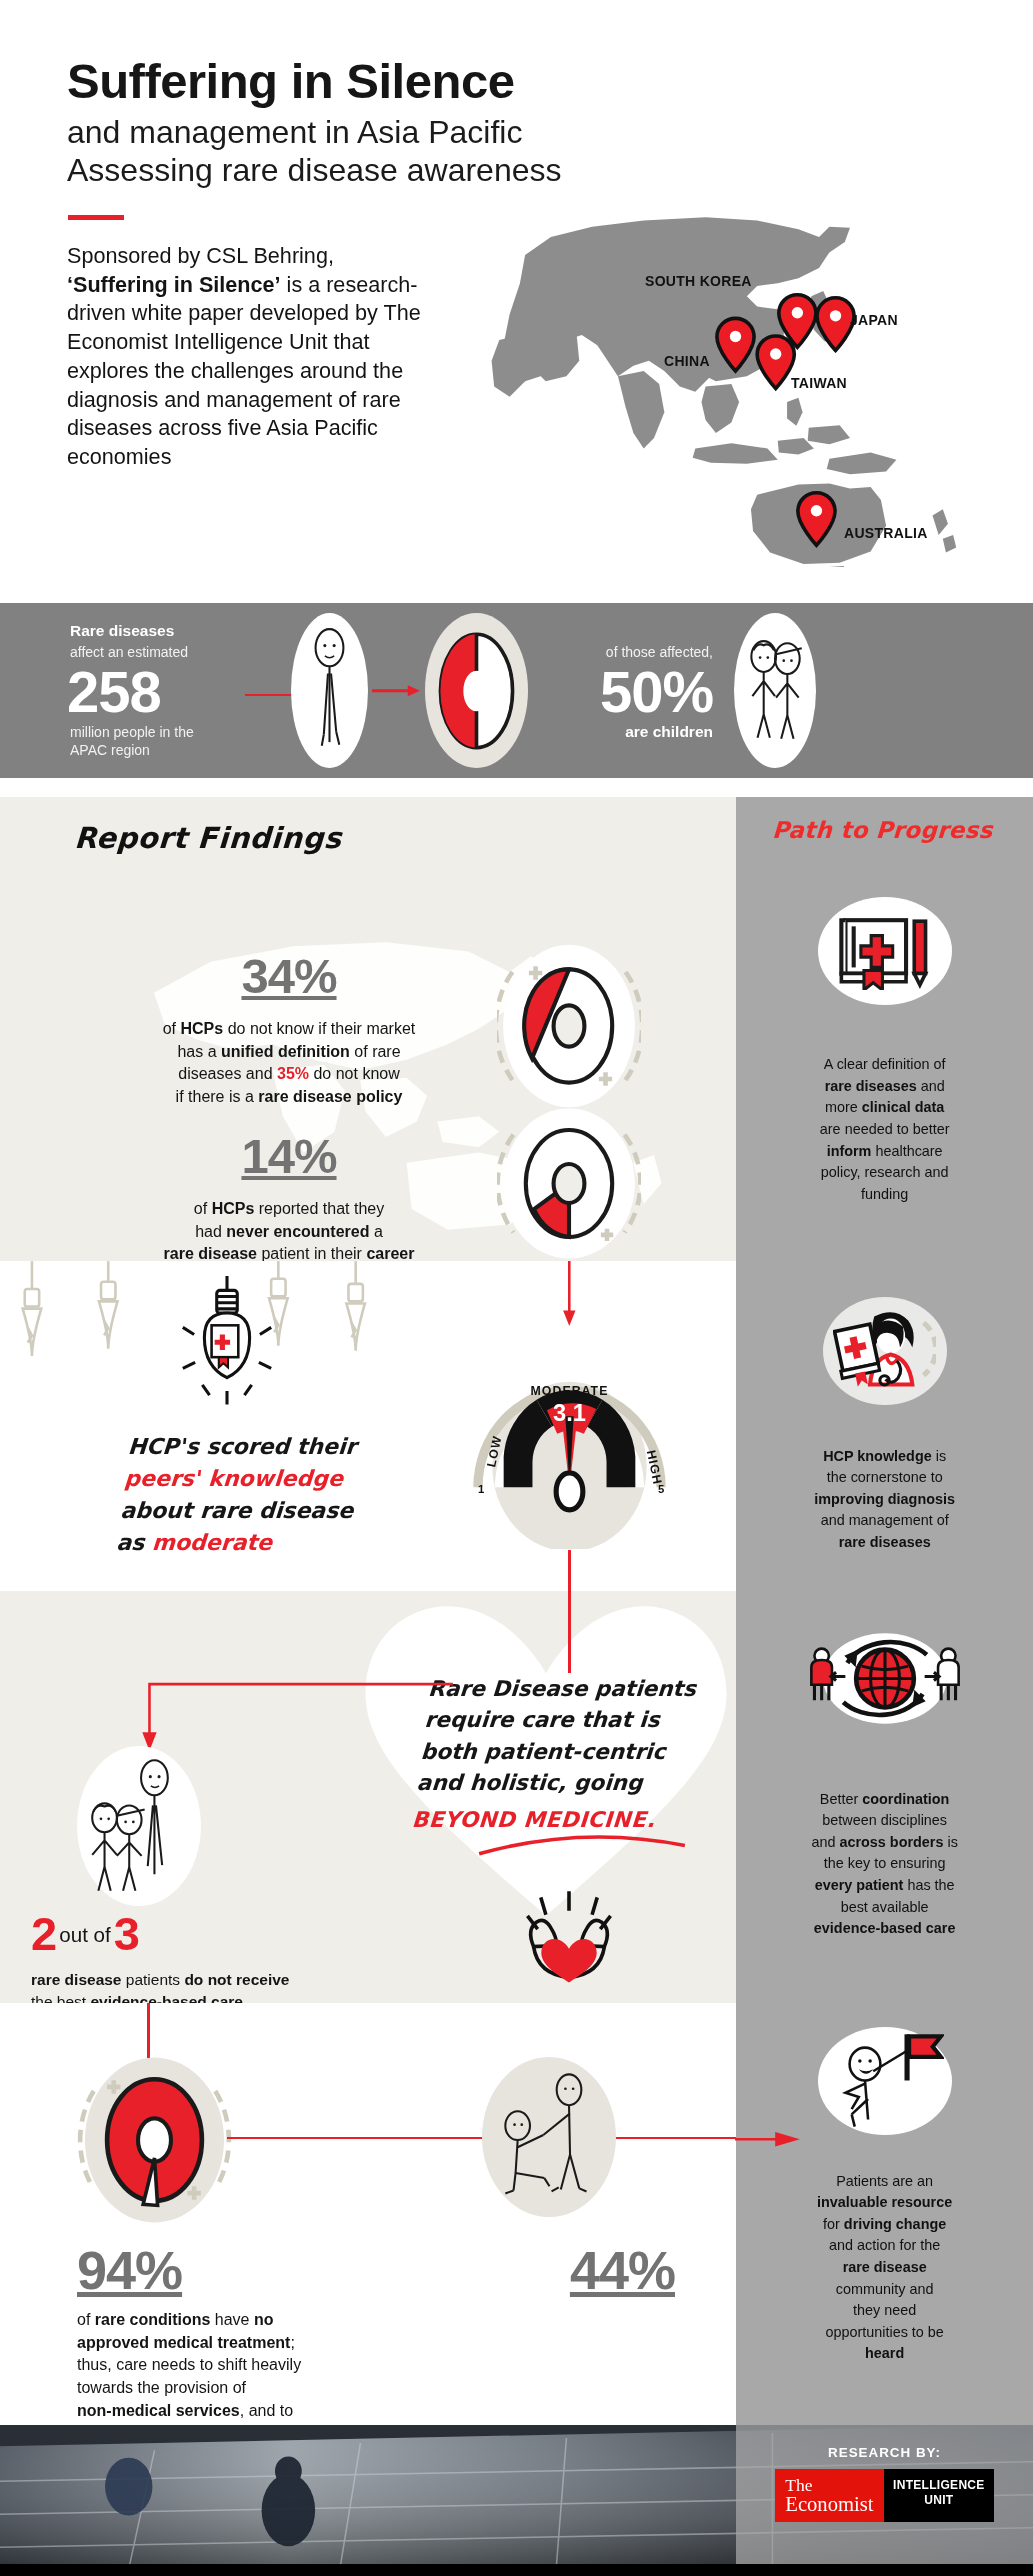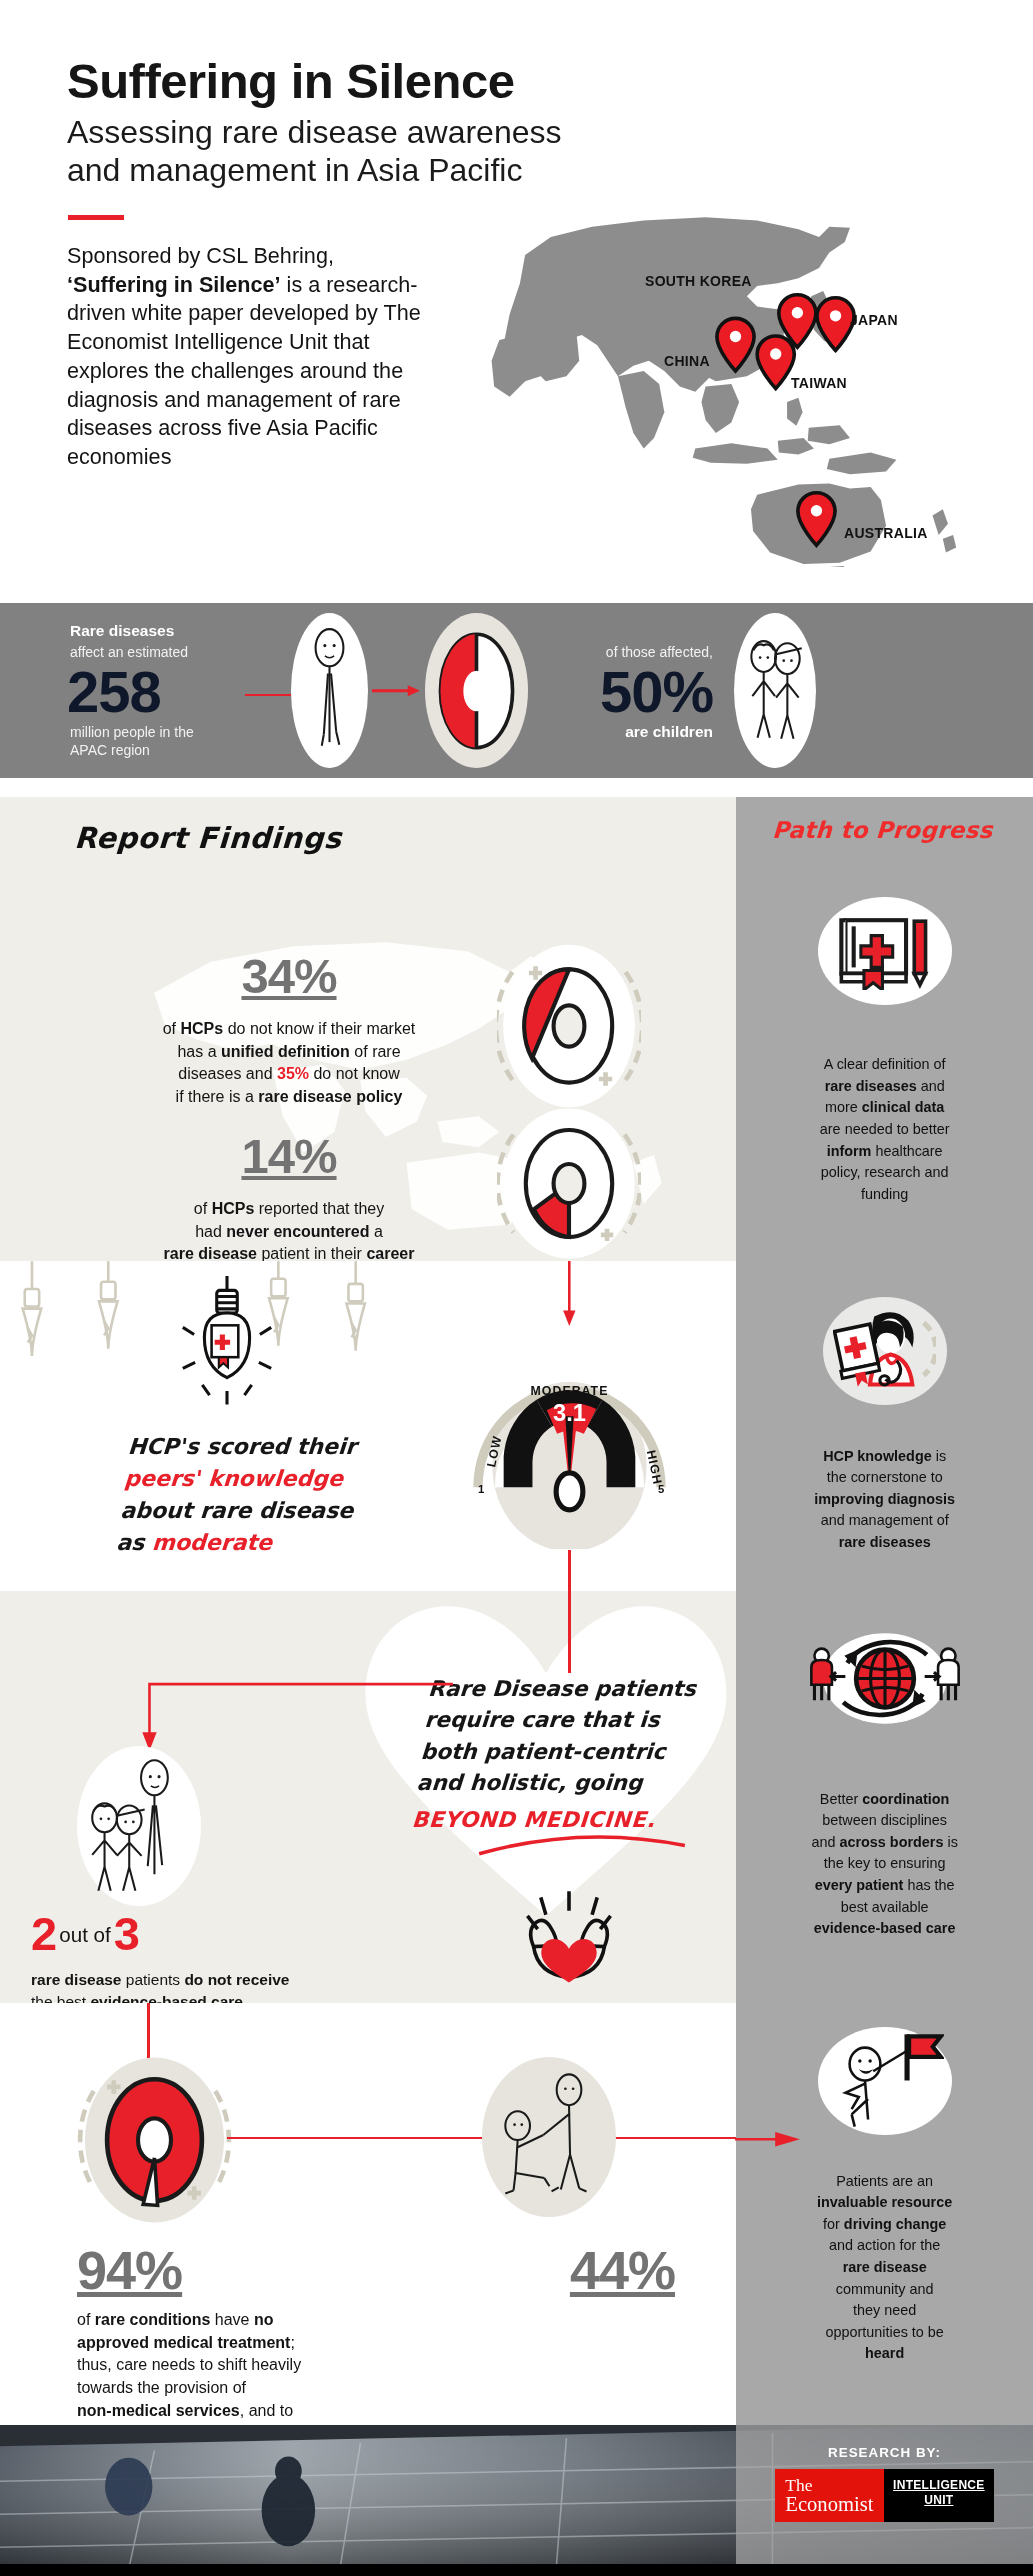--- a/index.html
+++ b/index.html
@@ -37,21 +37,21 @@
   }
 
   
   .band-stats {
     background: #818181; height: 175px; position: relative; display: flex;
     align-items: center; padding: 0 29px; gap: 0;
   }
   .stat-col { position: relative; z-index: 2; }
   .stat-head { color: #fff; font-size: 15.5px; font-weight: 700; font-family:"Liberation Sans Narrow","Liberation Sans",sans-serif; }
   .stat-sub { color: #f2f2f2; font-size: 14px; font-family:"Liberation Sans Narrow","Liberation Sans",sans-serif; margin-top:4.1px; line-height:1.25;}
-  .stat-big { color: #0f172a; font-size: 58px; font-weight: 800; line-height: .96; margin: 3.1px 0 3.1px -3.1px;
+  .stat-big { color: #ffffff; font-size: 58px; font-weight: 800; line-height: .96; margin: 3.1px 0 3.1px -3.1px;
               font-family:"Liberation Sans Narrow","Liberation Sans",sans-serif; letter-spacing:-1px;}
   .stat-foot { color: #f2f2f2; font-size: 14px; line-height:1.3; font-family:"Liberation Sans Narrow","Liberation Sans",sans-serif;}
   .oval { background:#fff; border-radius: 50%; display:flex; align-items:center; justify-content:center; }
   .hline { height: 2.6px; background:#e8202a; }
   .stat-right-text { text-align: right; }
   .stat-right-text .stat-sub { text-align: right; }
   .row { position: relative; display: flex; }
   .left { width: 737px; position: relative; }
   .right { width: 297px; position: relative; background: #a8a8a8; }
   .bg-cream { background:#efeee9; }
@@ -90,37 +90,37 @@
   .research {
     position:absolute; right:0; top:-21.6px; width: 297px; height: 161px;
     background: rgba(168,168,168,.72); display:flex; flex-direction:column;
     align-items:center; justify-content:center; gap: 9.3px;
   }
   .research-label { color:#fff; font-weight:700; font-size:13.4px; letter-spacing:1px; }
   .eiu { display:flex; }
   .eiu-a { background:#e3120b; color:#fff; font-family:"Liberation Serif", serif;
            font-size:17.5px; line-height:1.0; padding:7.2px 10.3px; }
   .eiu-b { background:#000; color:#fff; font-size:12px; font-weight:700;
-           padding:8.2px 9.3px; text-align:center; line-height:1.3; letter-spacing:0.3px;text-decoration:underline;}
+           padding:8.2px 9.3px; text-align:center; line-height:1.3; letter-spacing:0.3px;}
   .footer { background:#000; height: 113px; display:flex; align-items:center;
             justify-content:space-between; padding: 0 77px 0 82px; }
 
   .vline { position:absolute; width:2.6px; background:#e8202a; }
   .hl { position:absolute; height:2.6px; background:#e8202a; }
 </style>
 </head>
 <body>
 
 <div class="page">
 
   <div class="header">
     <div class="title">Suffering in Silence</div>
     <div class="subtitle">
+      <div>and management in Asia Pacific</div>
       <div>Assessing rare disease awareness</div>
-      <div>and management in Asia Pacific</div>
     </div>
     <div class="redrule"></div>
     <p class="lede"><span>Sponsored by CSL Behring, </span><b>‘Suffering in Silence’</b><span> is a research-driven white paper developed by The Economist Intelligence Unit that explores the challenges around the diagnosis and management of rare diseases across five Asia Pacific economies</span></p>
 
     <div class="mapwrap">
       <svg viewBox="0 0 1020 700">
         <g fill="#8d8d8d">
 
           <path d="M60 150 L70 95 L120 60 L200 40 L300 28 L420 22 L520 28 L600 45 L640 60 L660 40 L700 42 L690 70 L660 90 L640 120 L600 140 L560 150 L520 155 L500 175 L520 195 L560 200 L585 215 L570 250 L540 270 L520 300 L470 320 L430 330 L400 360 L370 350 L340 320 L310 300 L280 310 L250 330 L230 300 L210 270 L180 250 L150 260 L120 290 L100 330 L70 340 L40 310 L30 260 L40 210 Z"></path>
           <path d="M95 240 L140 235 L170 250 L175 300 L150 330 L110 340 L80 310 L75 270 Z"></path>

